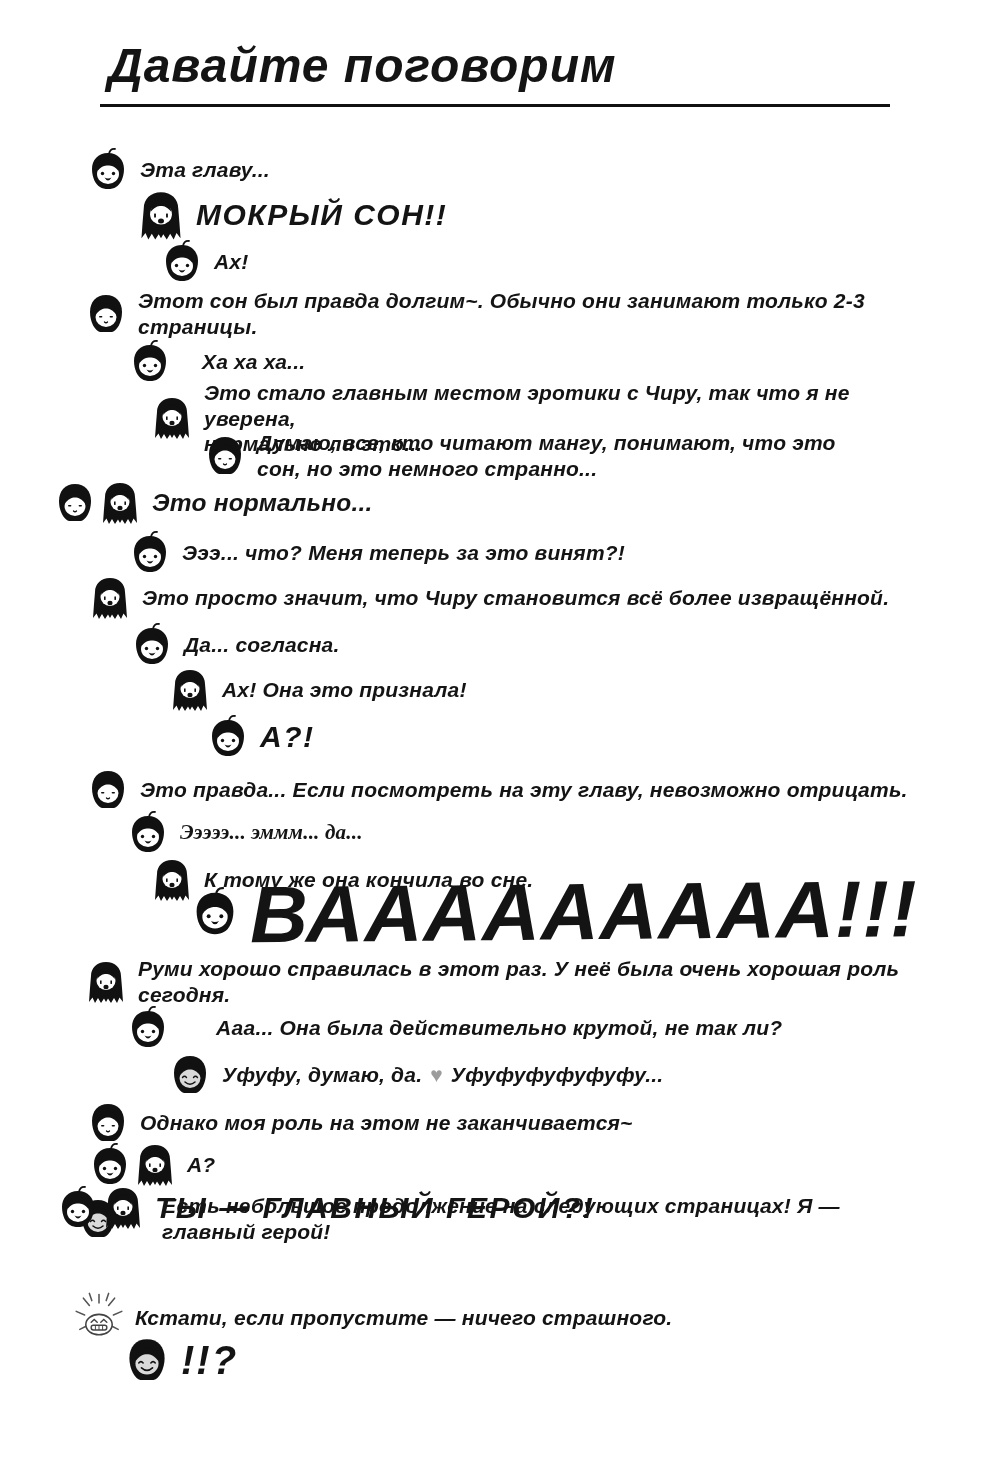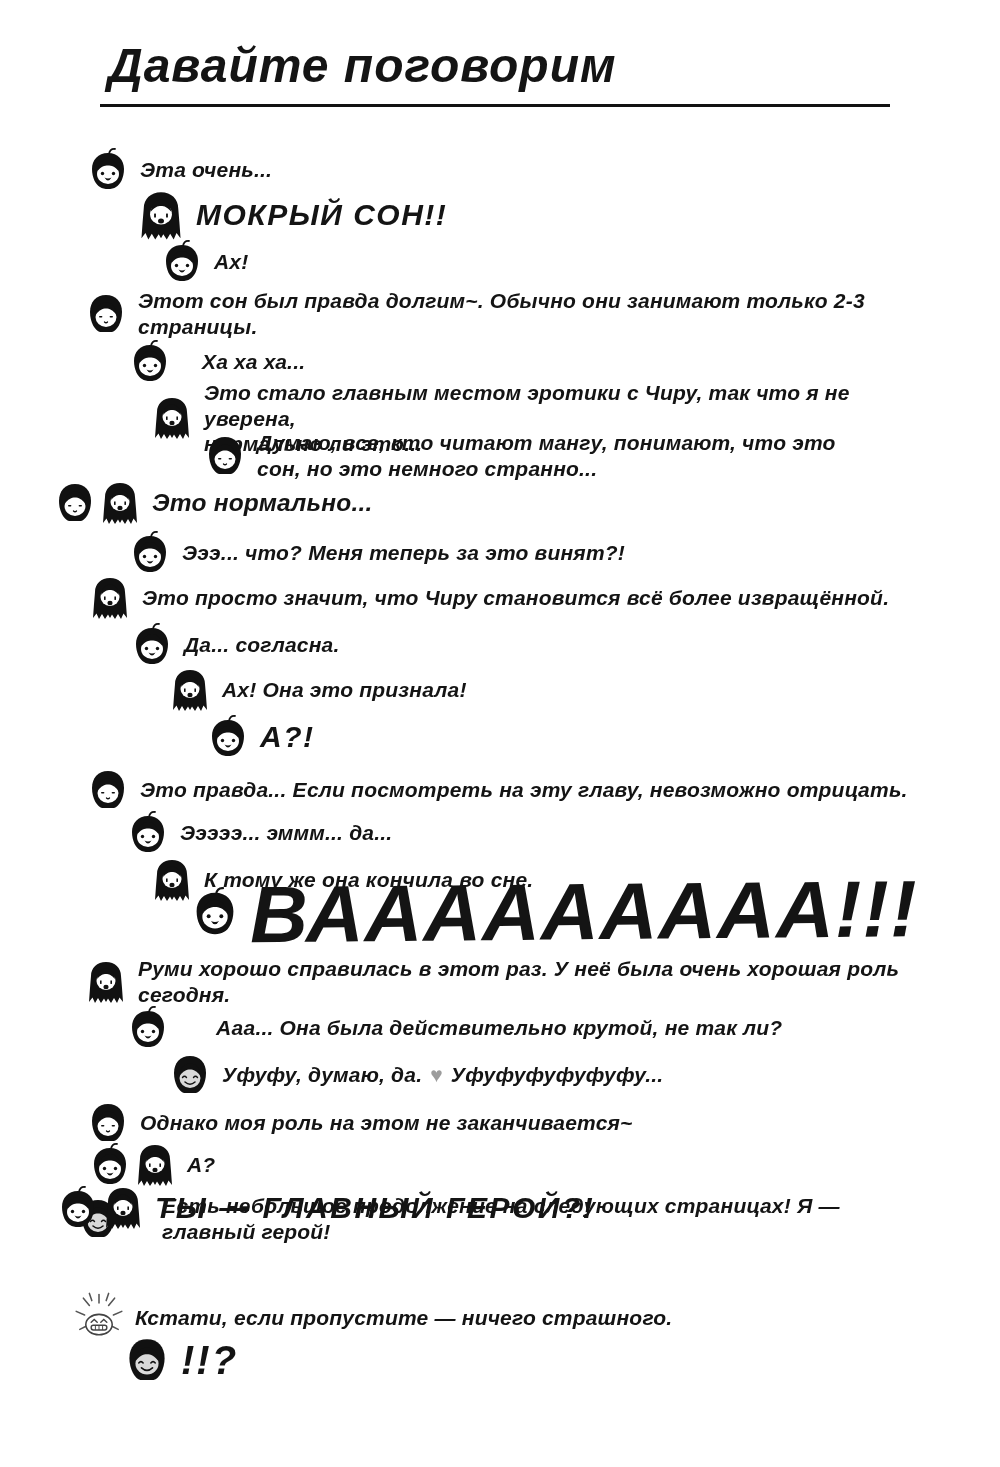--- a/index.html
+++ b/index.html
@@ -89,21 +89,21 @@
   <div class="title">Давайте поговорим</div>
   <div class="title-rule"></div>
 <div class="row" style="left: 88px; top: 148px;">
     <span class="icons">
         <span class="icon" style="width: 40px; height: 44px;">
           <svg viewBox="0 0 40 44">
             <use href="#sym-smile"></use>
           </svg>
         </span>
       </span>
-    <span class="text sz-sm">Эта очень...</span>
+    <span class="text sz-sm">Эта главу...</span>
   </div>
     <div class="row" style="left: 138px; top: 190px;">
     <span class="icons">
         <span class="icon" style="width: 46px; height: 50.6px;">
           <svg viewBox="0 0 40 44">
             <use href="#sym-long"></use>
           </svg>
         </span>
       </span>
     <span class="text sz-lg">МОКРЫЙ СОН!!</span>
@@ -228,21 +228,21 @@
     <div class="row" style="left: 88px; top: 768px;">
     <span class="icons">
         <span class="icon" style="width: 40px; height: 44px;">
           <svg viewBox="0 0 40 44">
             <use href="#sym-bob"></use>
           </svg>
         </span>
       </span>
     <span class="text sz-sm">Это правда... Если посмотреть на эту главу, невозможно отрицать.</span>
   </div>
-    <div class="row" style="left: 128px; top: 811px;">
+    <div class="row" style="left: 128px; top: 811px; font-family: Liberation Serif, serif;">
     <span class="icons">
         <span class="icon" style="width: 40px; height: 44px;">
           <svg viewBox="0 0 40 44">
             <use href="#sym-smile"></use>
           </svg>
         </span>
       </span>
     <span class="text sz-sm">Эээээ... эммм... да...</span>
   </div>
     <div class="row" style="left: 152px; top: 858px; justify-content: space-between;">

